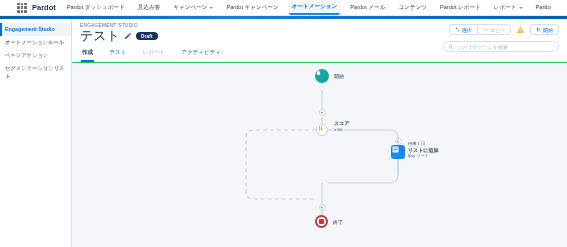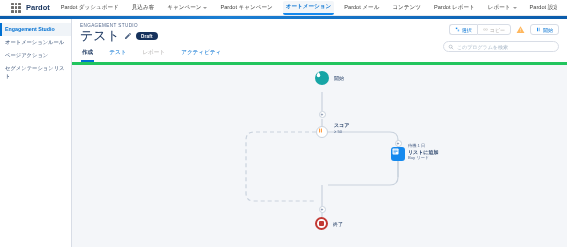--- a/index.html
+++ b/index.html
@@ -9,21 +9,21 @@
     font-family: "Liberation Sans", "DejaVu Sans", sans-serif;
     overflow: hidden;
   }
 
   
   .global-header {
     height: 16px;
     background: #ffffff;
     display: flex;
     align-items: center;
-    padding: 0 10px;
+    padding: 0 16px;
     border-bottom: 1px solid #e8eaed;
     position: relative;
   }
   .waffle {
     width: 12px; height: 12px;
     display: grid;
     grid-template-columns: repeat(3, 1fr);
     grid-template-rows: repeat(3, 1fr);
     gap: 1px;
     padding: 1px;
@@ -102,21 +102,21 @@
   .main {
     flex: 1 1 auto;
     background: #f4f6f9;
     display: flex;
     flex-direction: column;
     min-width: 0;
     position: relative;
   }
   .page-header {
     background: #ffffff;
-    border-bottom: 3px solid #22c55e;
+    border-bottom: 1px solid #22c55e;
     padding: 4px 8px 0 8px;
     position: relative;
   }
   .eyebrow {
     font-size: 4.6px;
     letter-spacing: 0.4px;
     color: #54698d;
     text-transform: uppercase;
     margin-bottom: 1px;
   }

